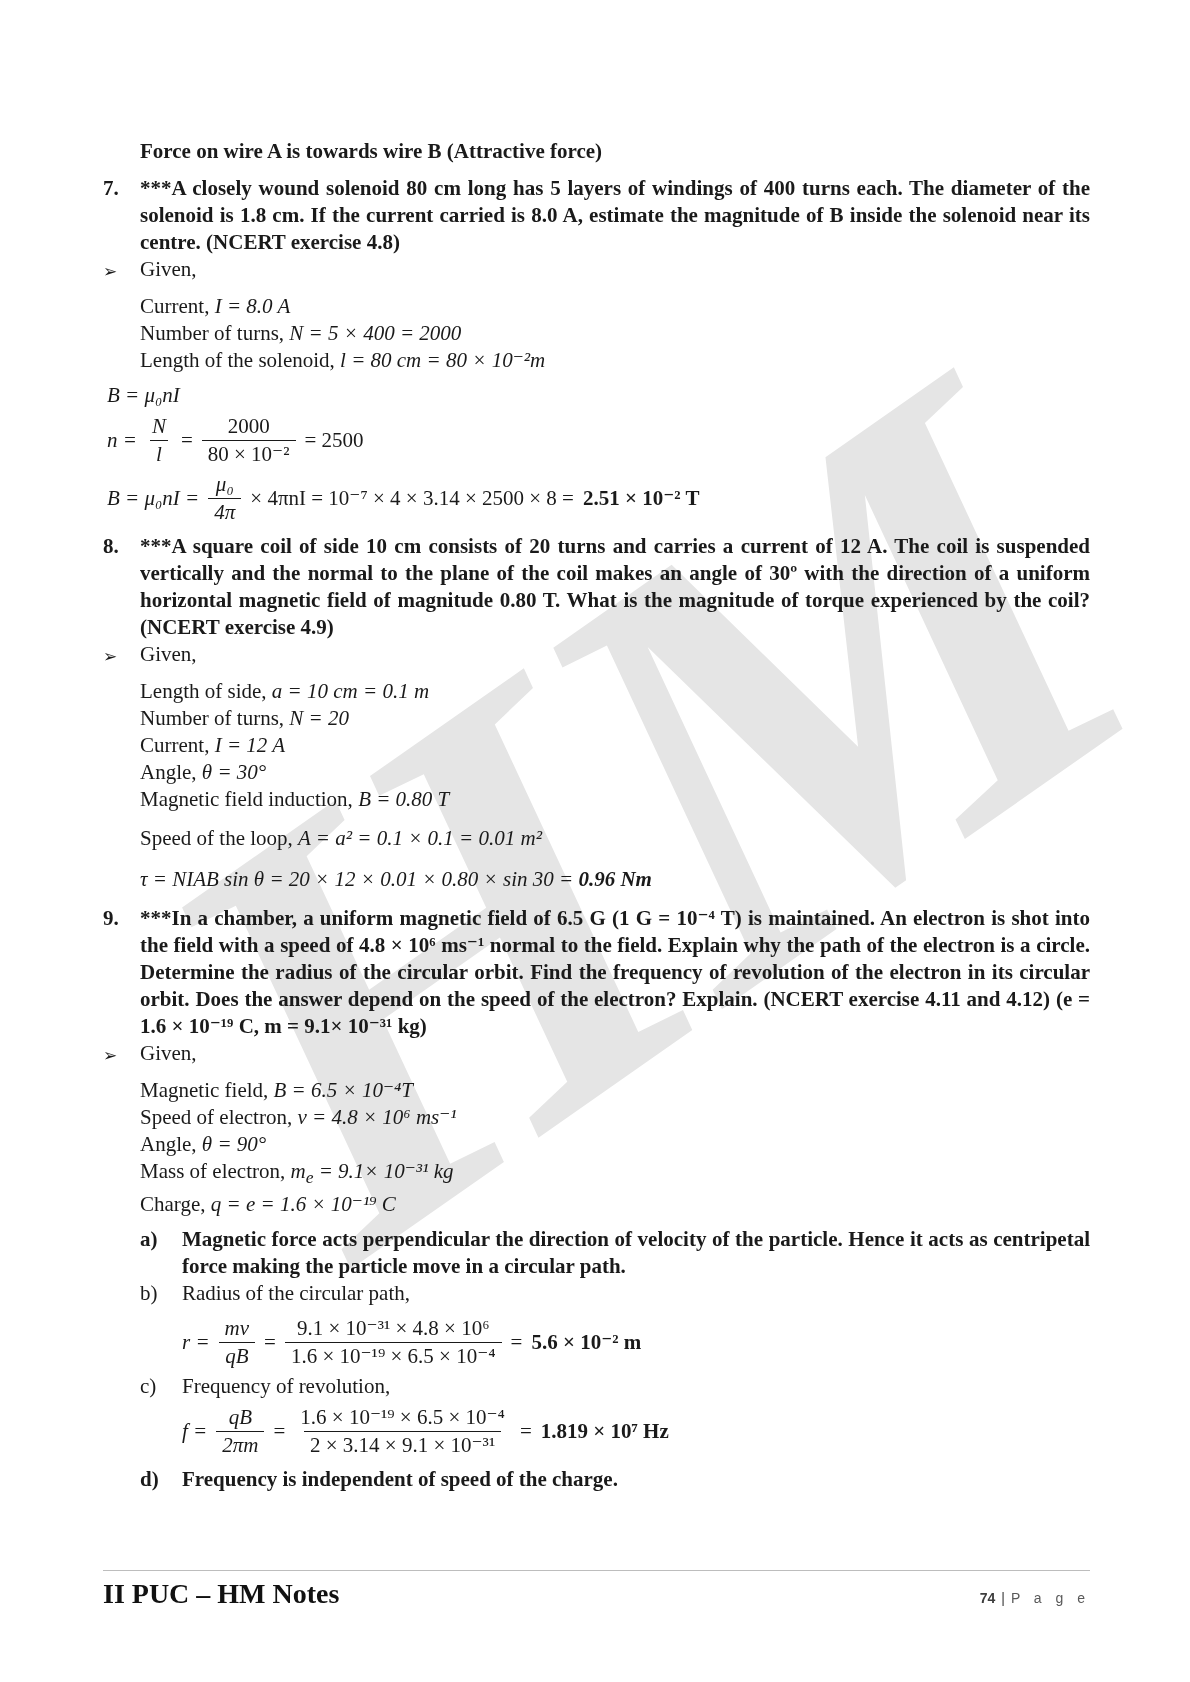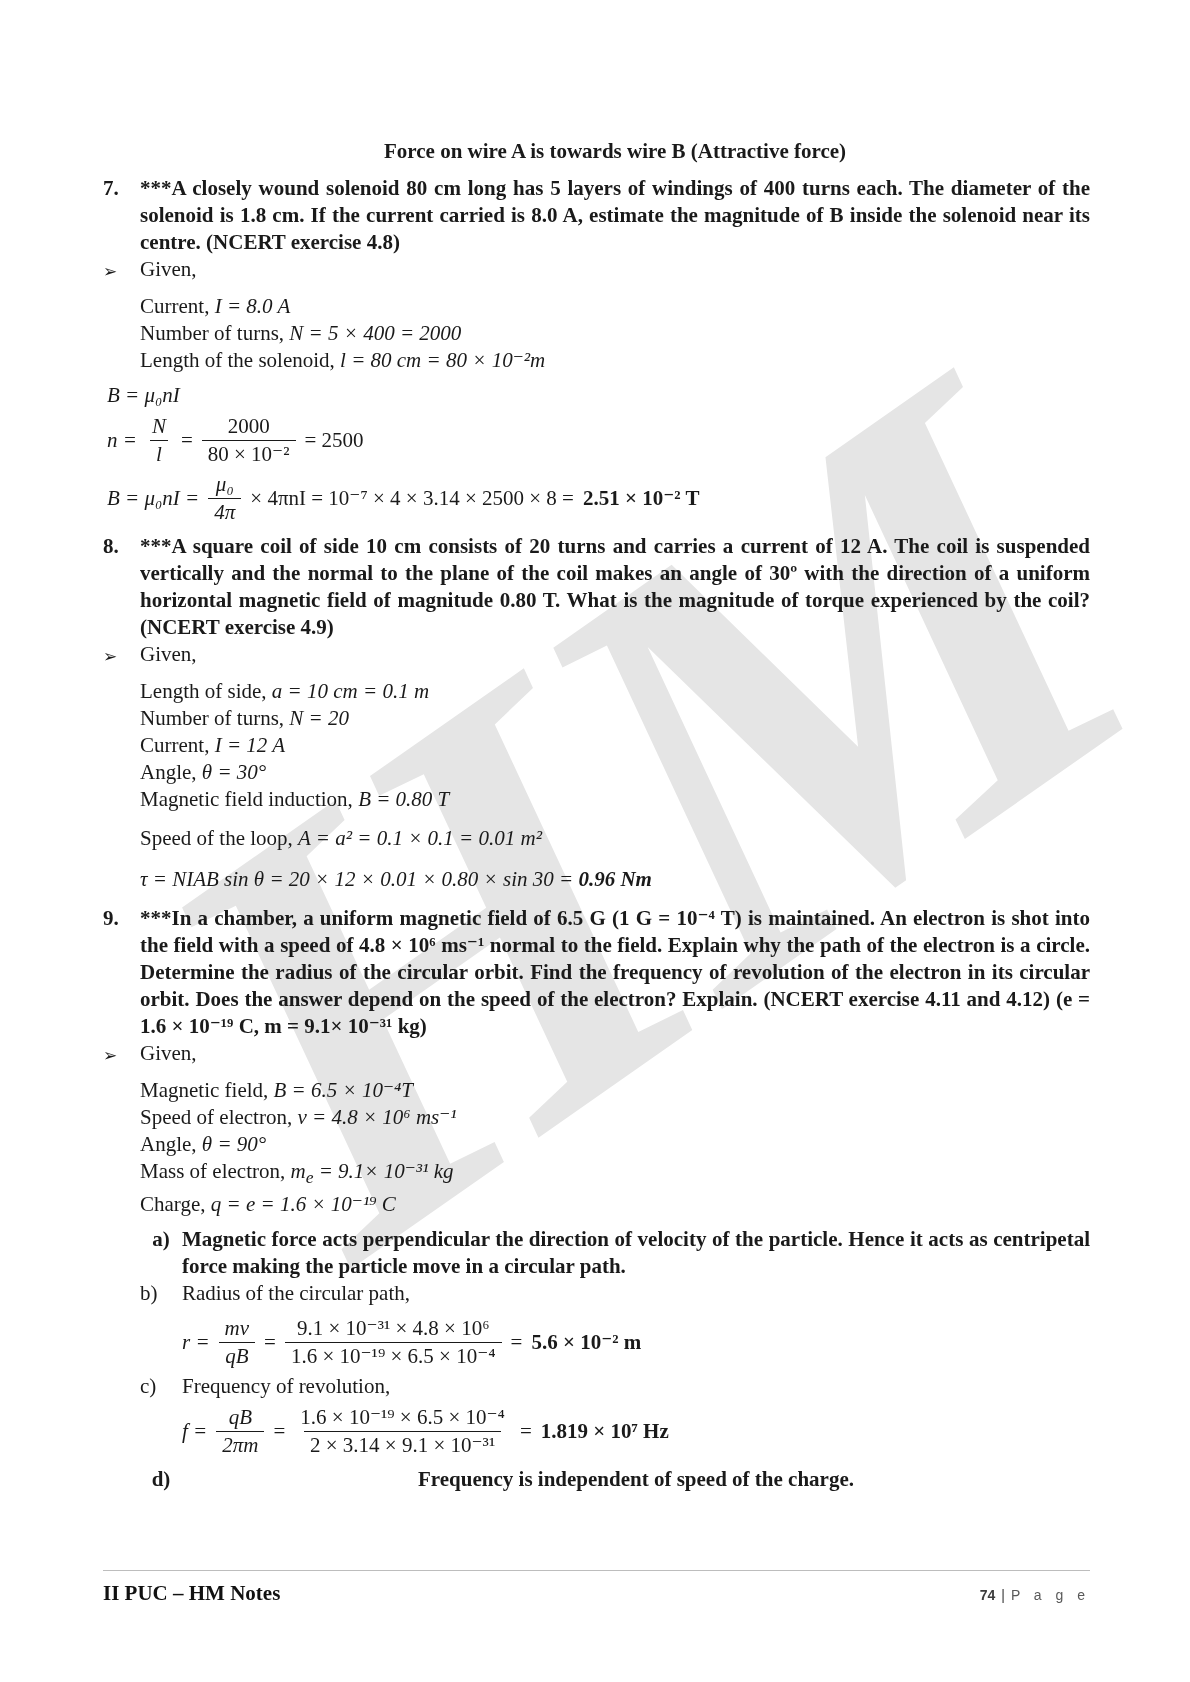--- a/index.html
+++ b/index.html
@@ -17,21 +17,21 @@
     font-family:"Liberation Serif","DejaVu Serif",serif;
     font-weight:bold; font-style:italic;
     font-size:600px; line-height:1; color:#e5e5e5;
     letter-spacing:-10px; white-space:nowrap; user-select:none;
   }
 
   .content { position:absolute; z-index:1; left:0; top:0; width:100%;
     padding:138px 100px 0 103px; }
 
   p { margin:0; }
-  .bold { font-weight:700;text-align:center; }
+  .bold { font-weight:700; }
   .it { font-style:italic; }
   .just { text-align:justify; }
 
   .row { display:flex; align-items:flex-start; }
   .marker { flex:0 0 37px; font-weight:700; }
   .bullet-marker { flex:0 0 37px; font-weight:400; font-size:17px; padding-top:2px; font-family:"DejaVu Sans",sans-serif; }
   .qbody { flex:1; }
   .bodycol { margin-left:37px;margin-top:8px; }
 
   .subrow { display:flex; align-items:flex-start; }
@@ -48,21 +48,21 @@
   .res { font-weight:700; }
   .mt12 { margin-top:12px; }
   .mt14 { margin-top:14px; }
   .mt8 { margin-top:8px; }
 
   .footer {
     position:absolute; z-index:1; left:103px; right:100px; top:1570px;
     border-top:1px solid #bdbdbd; padding-top:9px;
     display:flex; justify-content:space-between; align-items:baseline;
   }
-  .footer-left { font-weight:700; font-size:21px; color:#111; }
+  .footer-left { font-weight:700; font-size:28px; color:#111; }
   .footer-right { font-family:"Liberation Sans","DejaVu Sans",sans-serif; font-size:14px; color:#595959; }
   .footer-right .pn { font-weight:700; color:#3d3d3d; }
   .footer-right .sep { margin:0 6px; color:#3d3d3d; }
   .footer-right .pw { letter-spacing:5px; }
 </style>
 </head>
 <body>
 
 <div class="page">
 

